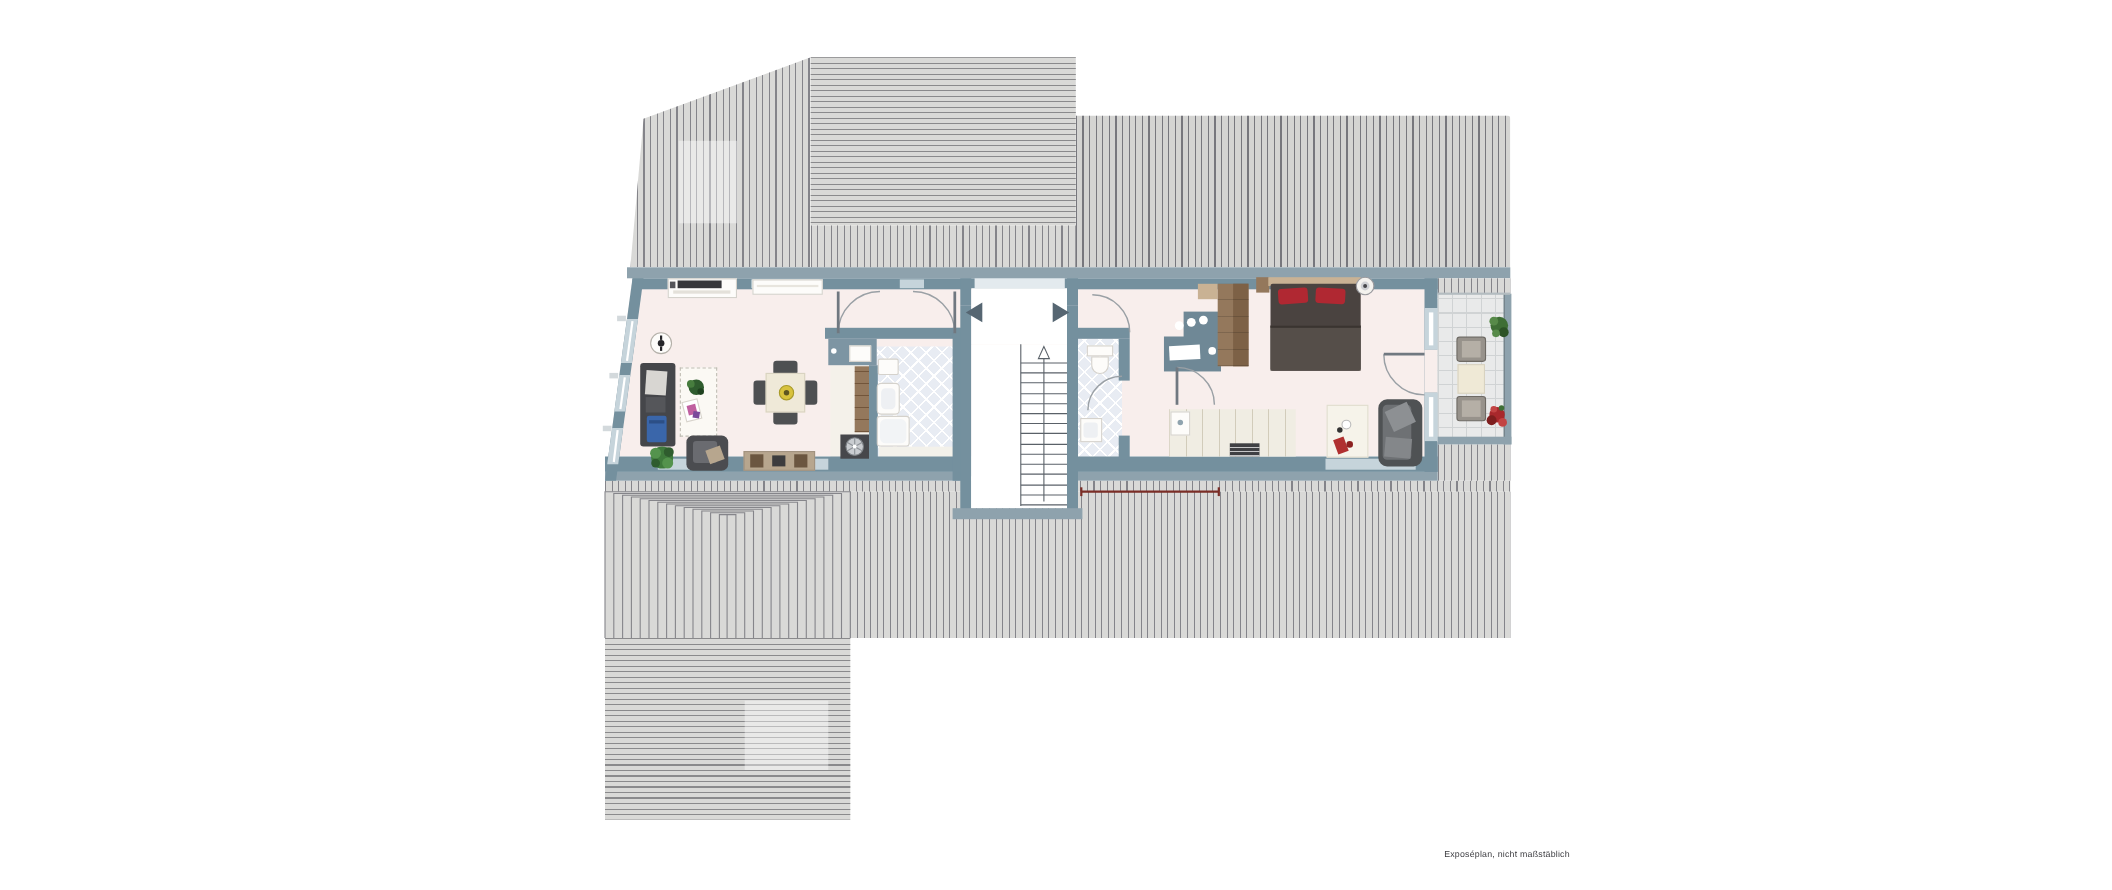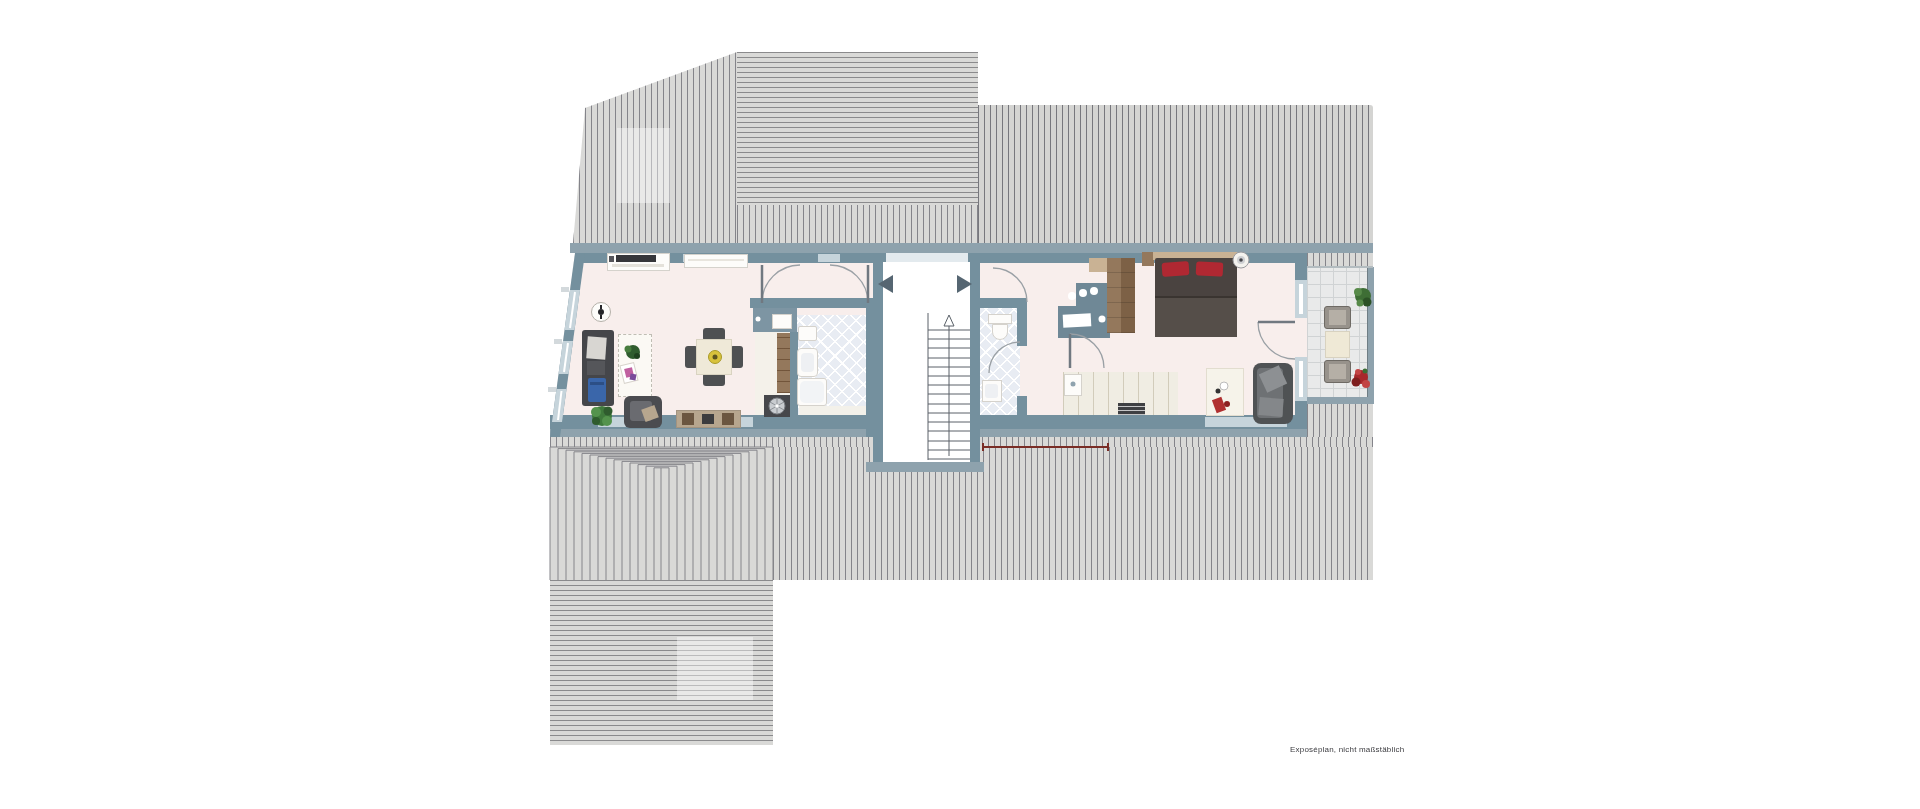--- a/index.html
+++ b/index.html
@@ -321,14 +321,14 @@
     </g>
     <g>
       <circle cx="1361" cy="377" r="7" fill="#a8282c"></circle>
         <circle cx="1356" cy="382" r="4.5" fill="#7e1e1e"></circle>
       <circle cx="1366" cy="384" r="4" fill="#c24444"></circle>
         <circle cx="1358" cy="372" r="3" fill="#c24444"></circle>
       <circle cx="1365" cy="371" r="2.5" fill="#3e6e35"></circle>
     </g>
   </svg>
 
-  <div id="disclaimer" class="abs" style="left:1290px;top:745px;width:160px;text-align:left;">Exposéplan, nicht maßstäblich</div>
+  <div id="disclaimer" class="abs" style="left:1290px;top:772px;width:160px;text-align:center;">Exposéplan, nicht maßstäblich</div>
 </div>
 
 </body></html>

